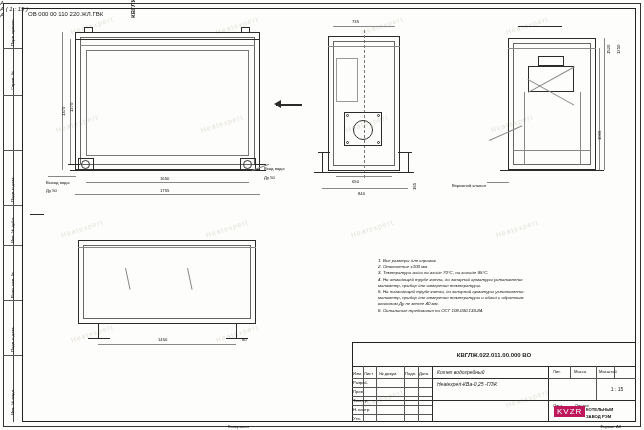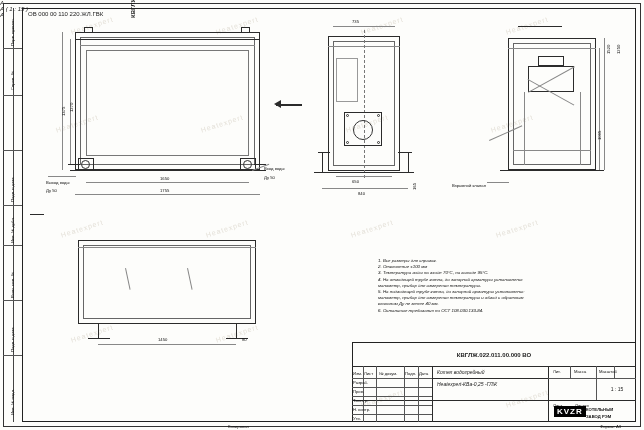--- a/index.html
+++ b/index.html
@@ -20,21 +20,21 @@
   .bold{font-weight:bold;}
   .ctr{text-align:center;}
   
   #frame-outer{left:3px;top:3px;width:638px;height:424px;border:1px solid #333;}
   #frame-inner{left:22px;top:8px;width:614px;height:414px;border:1.4px solid #222;}
   
   #title-block{left:352px;top:342px;width:284px;height:80px;border:1.4px solid #222;box-sizing:border-box;}
   .wm{position:absolute;color:#e4e0d8;font-size:7px;letter-spacing:1px;transform:rotate(-18deg);user-select:none;}
   .note{position:absolute;font-size:4.4px;line-height:6.2px;color:#111;font-style:italic;}
   .circ{position:absolute;border:1px solid #333;border-radius:50%;box-sizing:border-box;}
-  .logo{position:absolute;background:#000000;color:#fff;font-weight:bold;font-size:8px;letter-spacing:1px;padding:1px 3px;}
+  .logo{position:absolute;background:#be185d;color:#fff;font-weight:normal;font-size:8px;letter-spacing:1px;padding:1px 3px;}
 </style>
 </head>
 <body>
 
 <div id="sheet">
 
   <div class="wm" style="left:70px;top:22px;">Heatexpert</div>
   <div class="wm" style="left:215px;top:22px;">Heatexpert</div>
   <div class="wm" style="left:360px;top:22px;">Heatexpert</div>
   <div class="wm" style="left:505px;top:22px;">Heatexpert</div>

